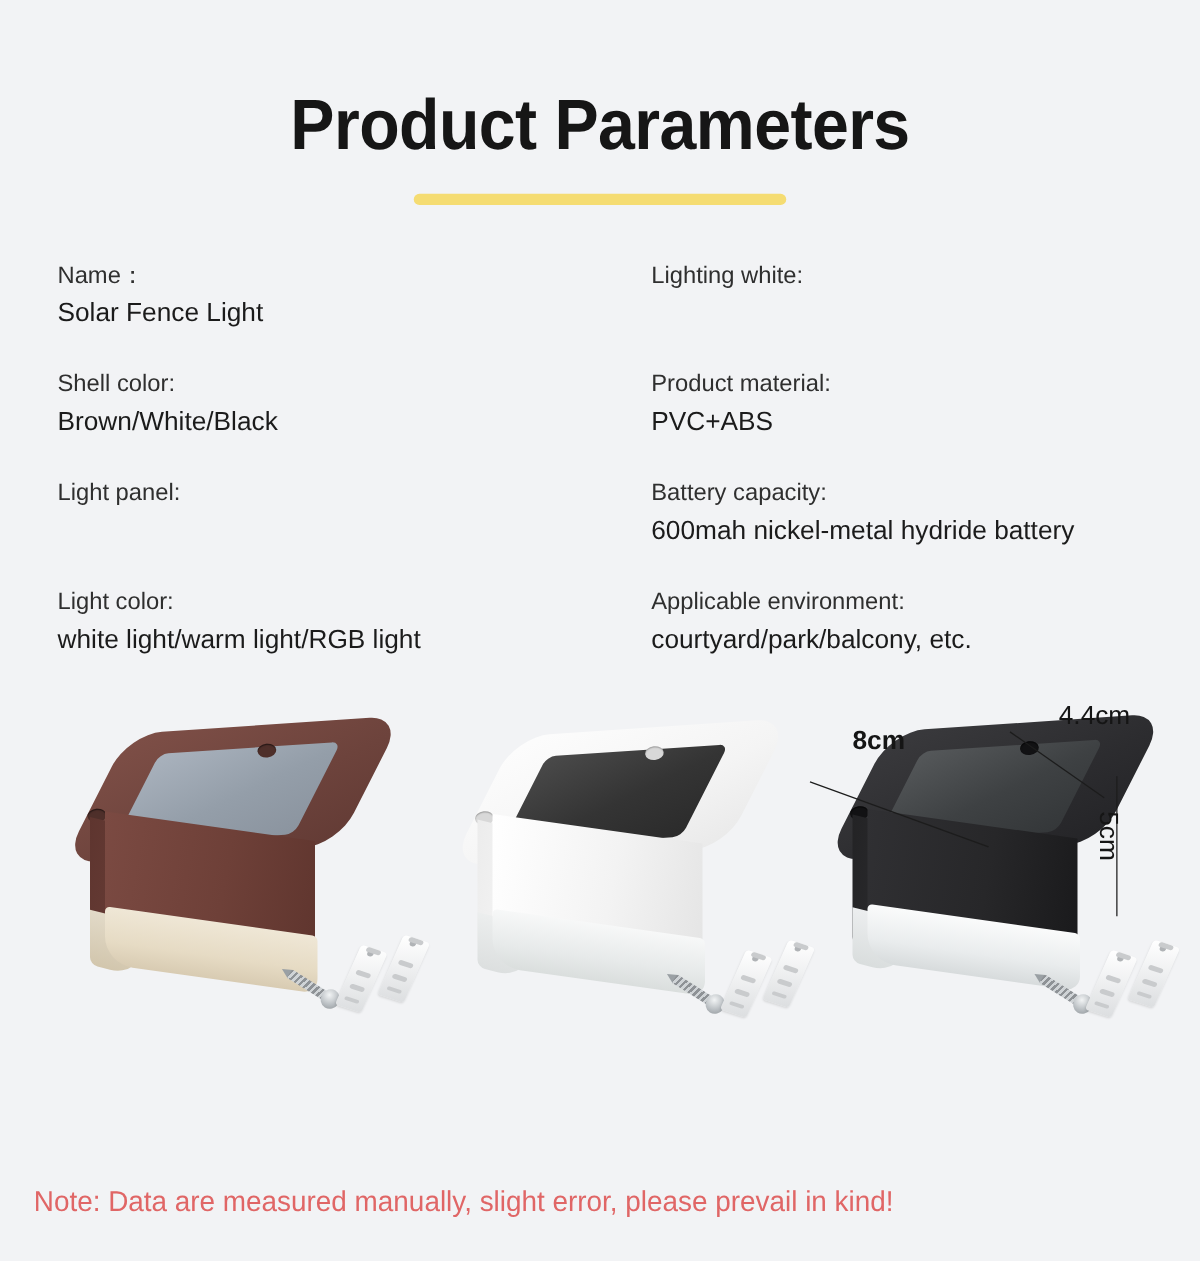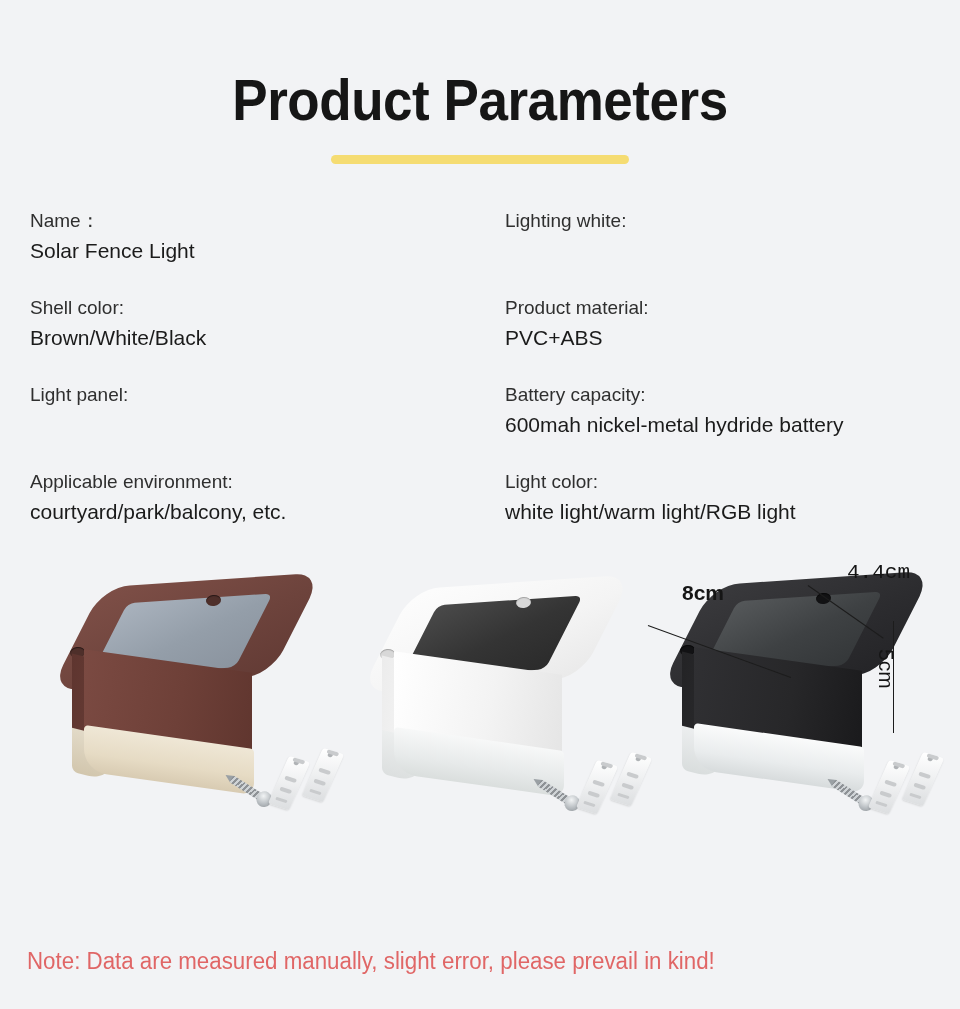--- a/index.html
+++ b/index.html
@@ -32,21 +32,21 @@
     width: 298px;
     height: 9px;
     background: #f5dc72;
     border-radius: 5px;
     margin: 26px auto 0 auto;
   }
 
   
   .specs {
     margin-top: 42px;
-    padding: 0 28px 0 28px;
+    padding: 0 28px 0 44px;
     display: grid;
     grid-template-columns: 475px 1fr;
     grid-row-gap: 25px;
   }
   .spec-item {
     padding-left: 2px;
   }
   .spec-label {
     font-size: 19px;
     color: #2f2f2f;
@@ -260,21 +260,21 @@
     width: 1px; height: 112px;
     left: 253px; top: 62px;
   }
   .dim-label {
     position: absolute;
     font-size: 21px;
     color: #151515;
     white-space: nowrap;
   }
   .dim-8cm  { left: 42px;  top: 22px; font-weight: bold; }
-  .dim-44cm { left: 207px; top: 2px; font-family: Liberation Mono, monospace; }
+  .dim-44cm { left: 207px; top: 2px; }
   .dim-5cm  {
     left: 258px; top: 90px;
     transform: rotate(90deg);
     transform-origin: left top;
   }
 
   
   .note {
     position: absolute;
     left: 27px;
@@ -315,26 +315,26 @@
 
   <div class="spec-item">
     <div class="spec-label">Light panel:</div>
   </div>
   <div class="spec-item">
     <div class="spec-label">Battery capacity:</div>
     <div class="spec-value">600mah nickel-metal hydride battery</div>
   </div>
 
   <div class="spec-item">
+    <div class="spec-label">Light color:</div>
+    <div class="spec-value">white light/warm light/RGB light</div>
+  </div>
+  <div class="spec-item">
     <div class="spec-label">Applicable environment:</div>
     <div class="spec-value">courtyard/park/balcony, etc.</div>
-  </div>
-  <div class="spec-item">
-    <div class="spec-label">Light color:</div>
-    <div class="spec-value">white light/warm light/RGB light</div>
   </div>
 
 </div>
 
 <div class="products">
 
   <div class="lamp-unit lamp-brown">
     <div class="lamp">
       <div class="top-face"></div>
       <div class="panel"></div>

